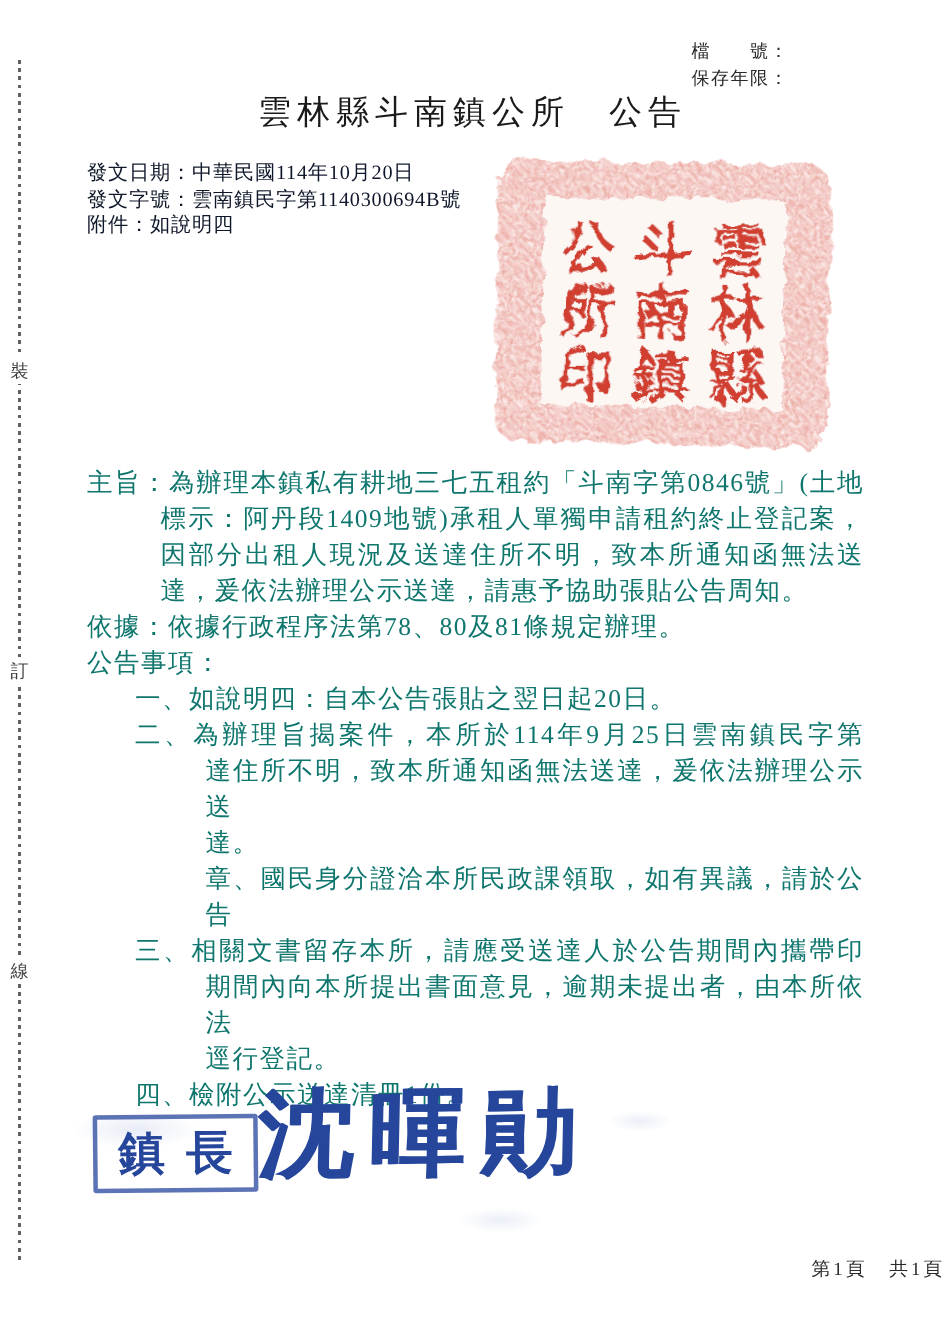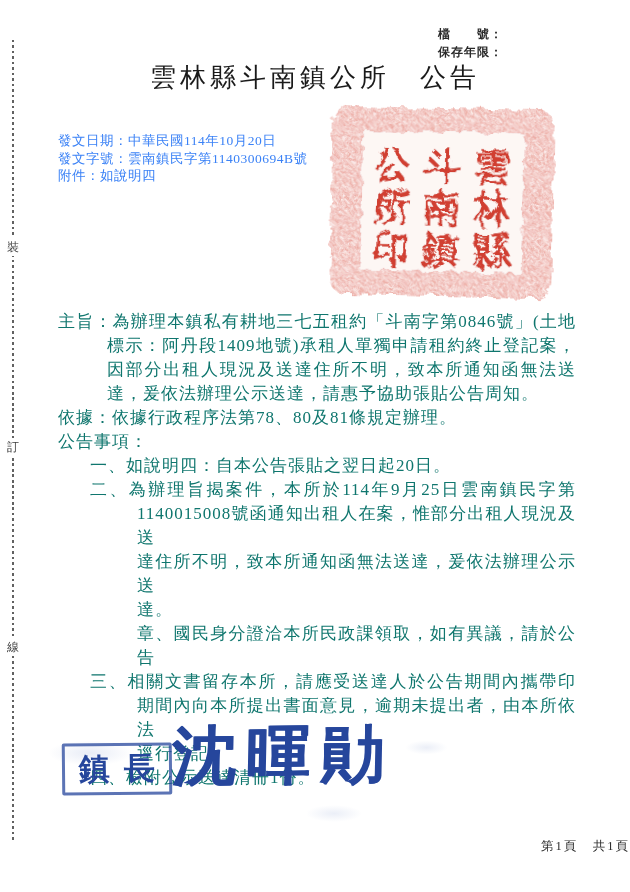--- a/index.html
+++ b/index.html
@@ -28,47 +28,46 @@
     font-size: 12px;
     color: #3c3c3c;
     background: #ffffff;
     padding: 3px 0;
     line-height: 12px;
   }
 
   
   .archival {
     position: absolute;
-    left: 438px; top: 25px;
+    left: 461px; top: 25px;
     font-size: 12px;
     line-height: 18px;
     color: #2a2a2a;
     letter-spacing: 1px;
-    font-weight: bold;
   }
 
   
   .doc-title {
     position: absolute;
     left: 0; top: 60px;
     width: 100%;
     text-align: center;
-    font-size: 26px;
+    font-size: 22px;
     letter-spacing: 4px;
     color: #1a1a1a;
   }
 
   
   .meta {
     position: absolute;
-    left: 58px; top: 132px;
+    left: 58px; top: 106px;
     font-size: 13.5px;
     line-height: 17.5px;
     letter-spacing: .5px;
-    color: #3b82f6;
+    color: #0f172a;
   }
 
   
   .seal-wrap {
     position: absolute;
     left: 326px; top: 103px;
     width: 232px; height: 198px;
     transform: rotate(1.2deg);
     opacity: .95;
   }
@@ -211,21 +210,20 @@
   </div>
 
   <div class="line">公告事項：</div>
 
   <div class="item">
     <div class="line"><span>一、</span><span>如說明四：自本公告張貼之翌日起20日。</span></div>
   </div>
 
   <div class="item">
     <div class="line j"><span>二、</span><span>為辦理旨揭案件，本所於114年9月25日雲南鎮民字第</span></div>
-    <div class="line j cont">1140015008號函通知出租人在案，惟部分出租人現況及送</div>
     <div class="line j cont">達住所不明，致本所通知函無法送達，爰依法辦理公示送</div>
     <div class="line cont">達。</div>
   </div>
 
   <div class="item">
     <div class="line j cont">章、國民身分證洽本所民政課領取，如有異議，請於公告</div>
     <div class="line j"><span>三、</span><span>相關文書留存本所，請應受送達人於公告期間內攜帶印</span></div>
     <div class="line j cont">期間內向本所提出書面意見，逾期未提出者，由本所依法</div>
     <div class="line cont">逕行登記。</div>
   </div>

